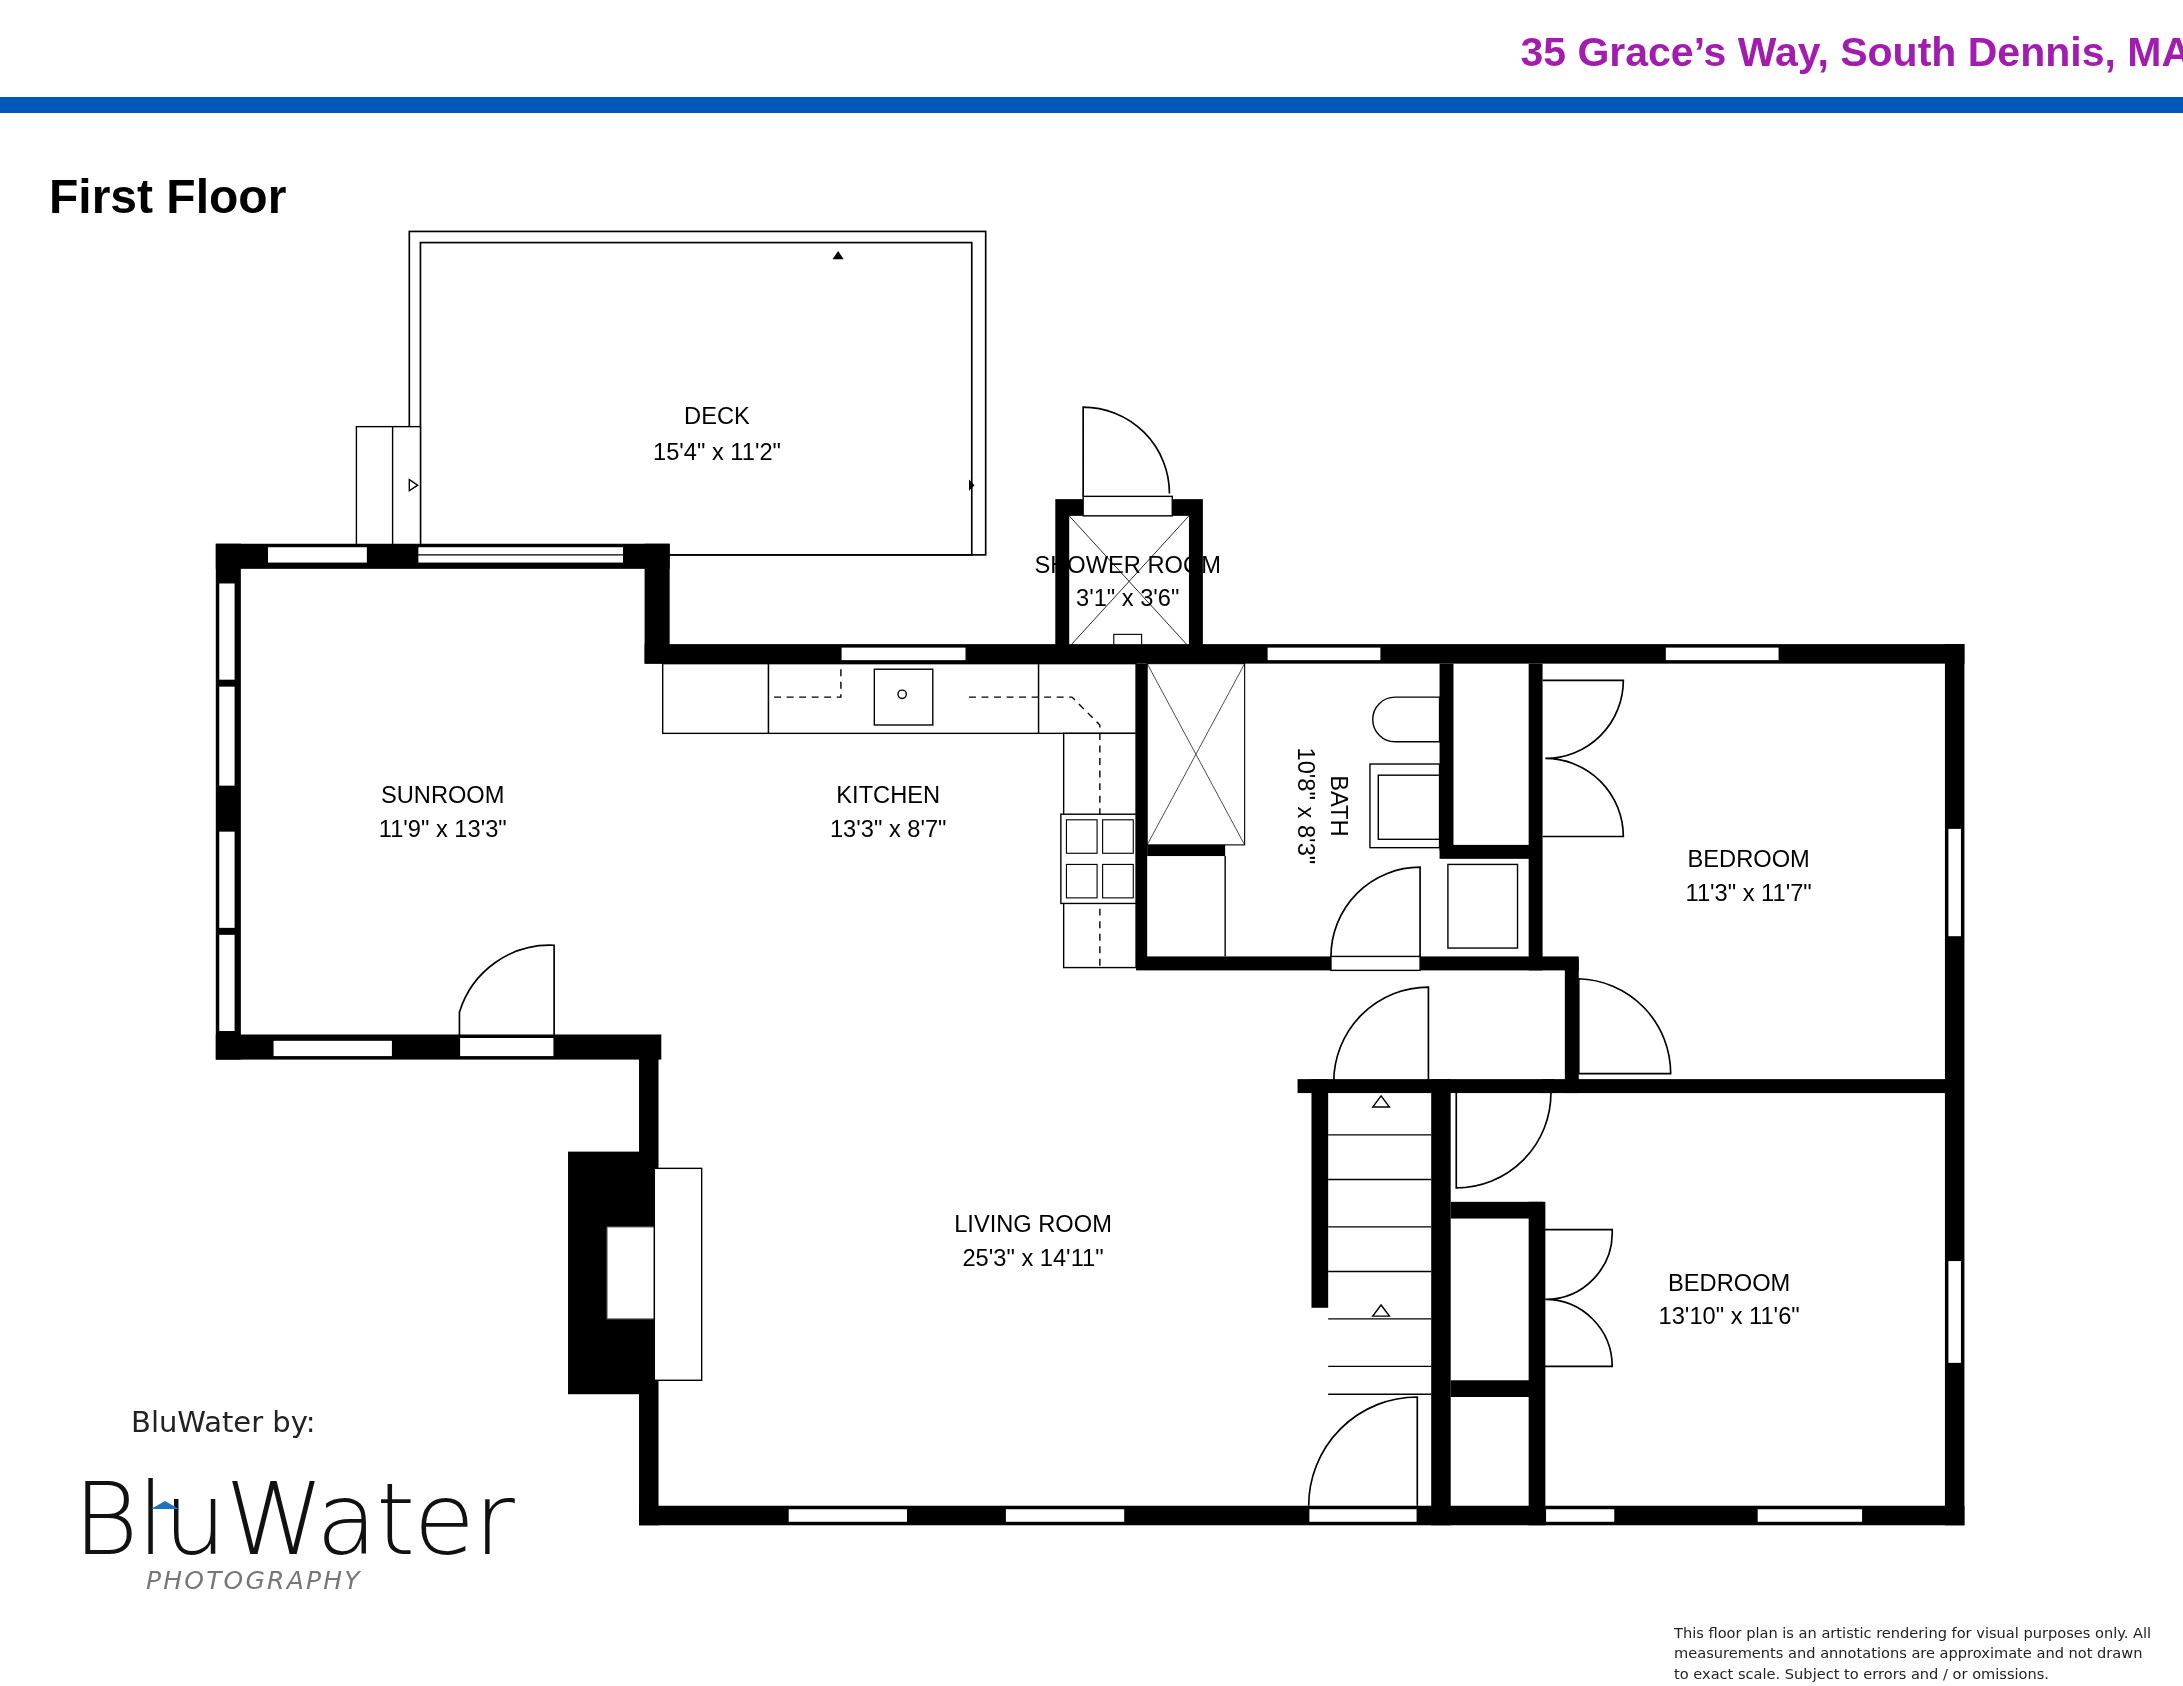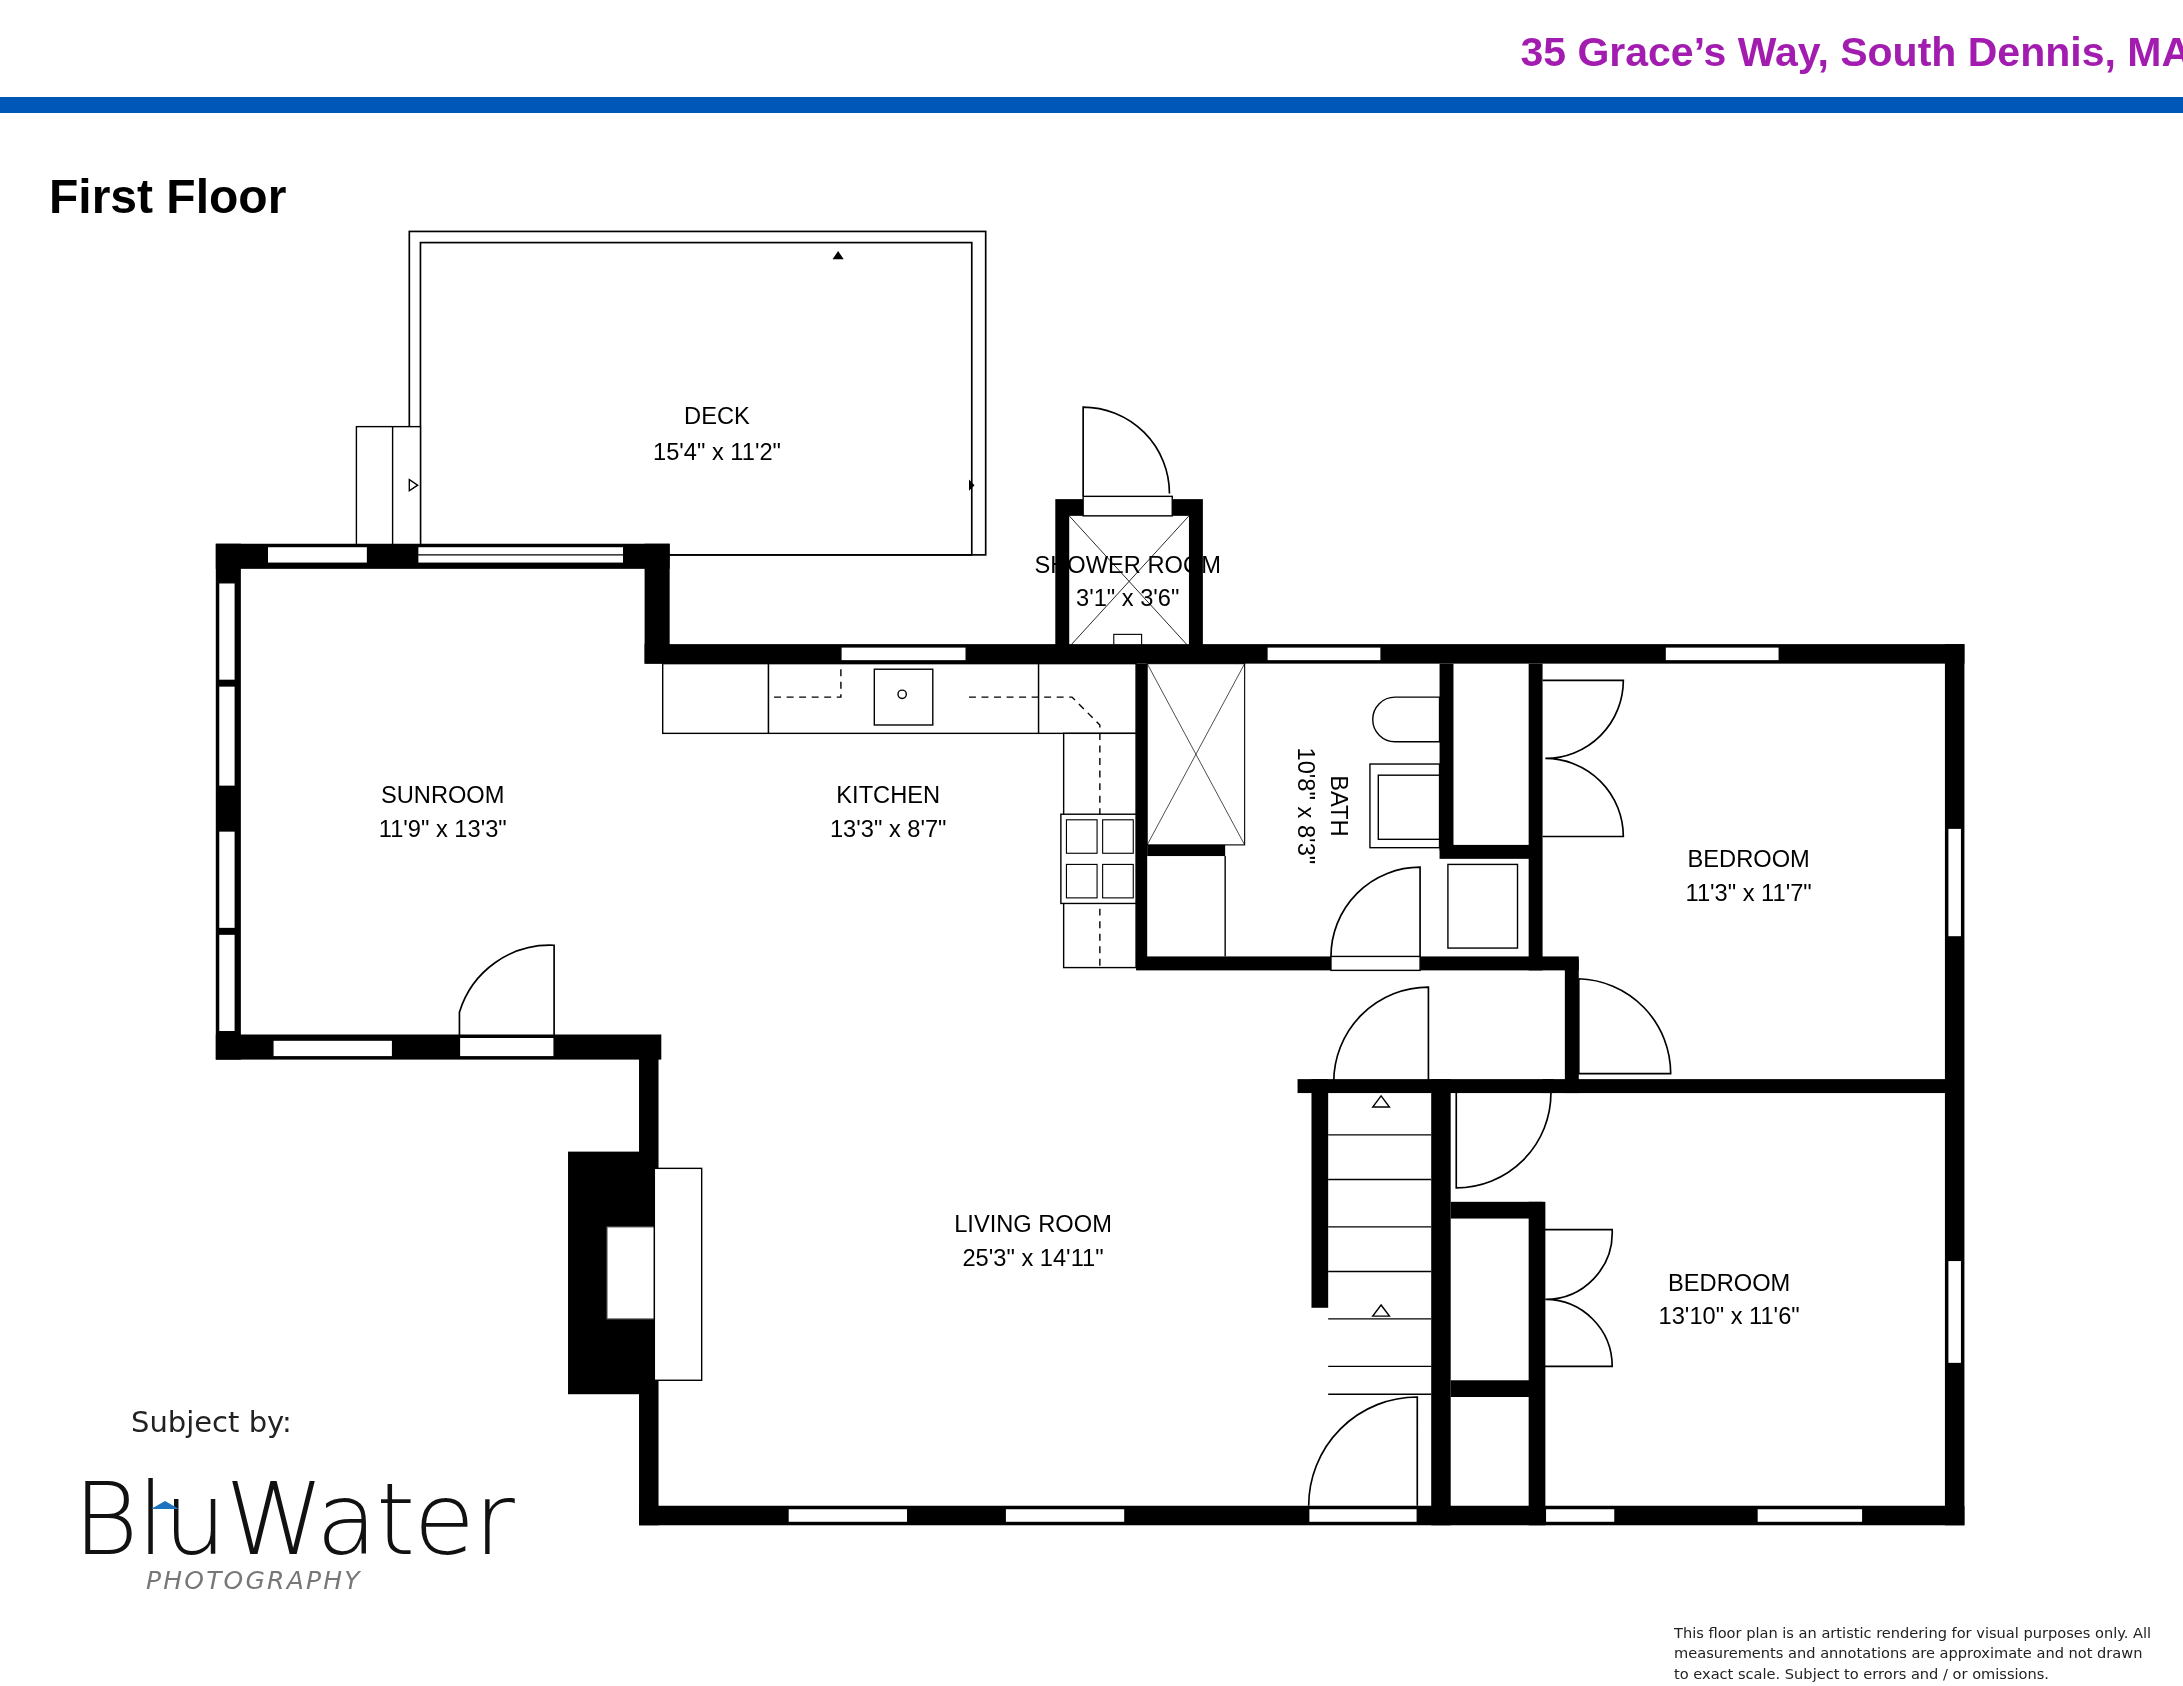--- a/index.html
+++ b/index.html
@@ -171,20 +171,20 @@
     </g>
     <text class="rlabel" x="1256" y="622">BEDROOM</text>
     <text class="rlabel" x="1256" y="646">11'3" x 11'7"</text>
     <text class="rlabel" x="742" y="884">LIVING ROOM</text>
     <text class="rlabel" x="742" y="908">25'3" x 14'11"</text>
     <text class="rlabel" x="1242" y="926">BEDROOM</text>
     <text class="rlabel" x="1242" y="950">13'10" x 11'6"</text>
   </g>
 </svg>
 
-<div class="prepared">Subject by:</div>
+<div class="prepared">BluWater by:</div>
 <div class="logo">
   <div class="logo-main">BluWater</div>
   <div class="logo-sub">PHOTOGRAPHY</div>
 </div>
 <div class="roof"></div>
 <div class="disclaimer">This floor plan is an artistic rendering for visual purposes only.  All measurements and annotations are approximate and not drawn to exact scale. Subject to errors and / or omissions.</div>
 
 
 </body></html>

